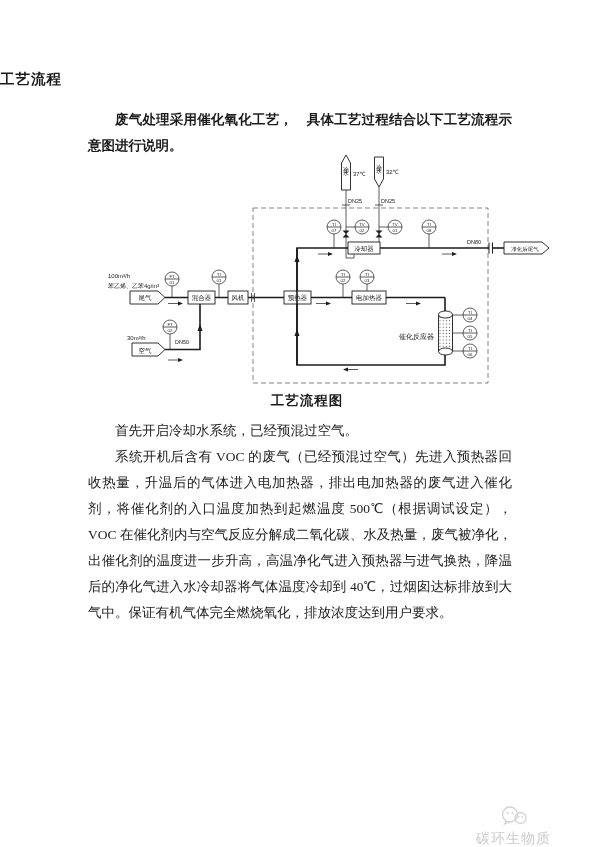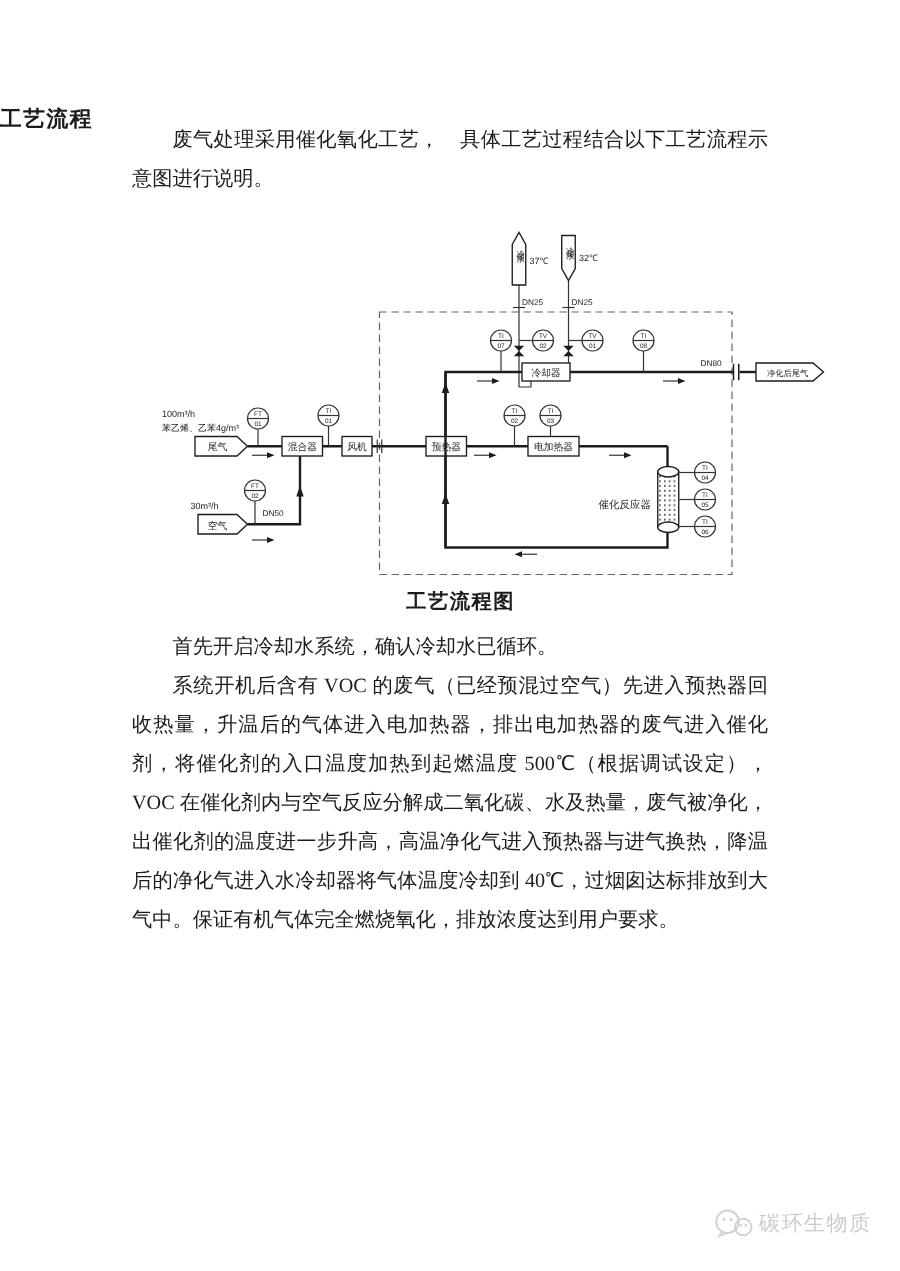--- a/index.html
+++ b/index.html
@@ -9,40 +9,40 @@
     font-family:"Liberation Serif",serif;color:#1c1c1c;
   }
   .doc-title{
     position:absolute;top:70px;left:0;width:600px;text-align:left;
     font-size:14.5px;font-weight:bold;letter-spacing:1px;
   }
   .para{
     position:absolute;left:88px;width:424px;
     font-size:13.5px;line-height:26px;text-align:justify;text-indent:2em;
   }
-  .para1{top:80px;}
+  .para1{top:107px;font-weight:bold;}
   .para2{top:418px;}
   .para3{top:444px;}
   .fig-caption{
     position:absolute;top:392px;left:0;width:614px;text-align:center;
     font-size:13.5px;font-weight:bold;letter-spacing:1px;
   }
   .diagram{position:absolute;top:150px;left:90px;width:465px;height:240px;}
   .diagram svg{display:block;width:465px;height:240px;}
   .diagram text{font-family:"Liberation Sans",sans-serif;fill:#1c1c1c;}
   .vlabel{
     position:absolute;writing-mode:vertical-rl;text-orientation:upright;
     font-size:5.5px;line-height:1;color:#1c1c1c;letter-spacing:1.5px;
     font-family:"Liberation Sans",sans-serif;
   }
   .vlabel-out{left:343px;top:162px;}
   .vlabel-in{left:376px;top:160px;}
   .watermark{
     position:absolute;top:806px;left:476px;display:flex;align-items:center;gap:4px;
-    color:#cbcbcb;font-size:14px;font-family:"Liberation Sans",sans-serif;letter-spacing:1px;
+    color:#cbcbcb;font-size:14px;font-family:"Liberation Sans",sans-serif;letter-spacing:1px;flex-direction:column;
   }
   .pipe{stroke:#1c1c1c;stroke-width:1.6;fill:none;}
   .thin{stroke:#333;stroke-width:0.8;fill:none;}
   .boxw{fill:#ffffff;stroke:#1c1c1c;stroke-width:0.9;}
   .bub{fill:#ffffff;stroke:#333;stroke-width:0.8;}
   .arr{fill:#1c1c1c;stroke:none;}
   .lbl65{font-size:6.5px;}
   .lbl6{font-size:6px;}
   .lbl55{font-size:5.5px;}
   .lbl7{font-size:7px;}
@@ -250,21 +250,21 @@
         <polygon class="arr" points="107.5,181 110,174 112.5,181"></polygon>
       </g>
     </svg>
   </div>
 
   <div class="vlabel vlabel-out">冷却水</div>
   <div class="vlabel vlabel-in">冷却水</div>
 
   <div class="fig-caption">工艺流程图</div>
 
-  <div class="para para2">首先开启冷却水系统，确认冷却水已循环。</div>
+  <div class="para para2">首先开启冷却水系统，已经预混过空气。</div>
   <div class="para para3">系统开机后含有 VOC 的废气（已经预混过空气）先进入预热器回收热量，升温后的气体进入电加热器，排出电加热器的废气进入催化剂，将催化剂的入口温度加热到起燃温度 500℃（根据调试设定），VOC 在催化剂内与空气反应分解成二氧化碳、水及热量，废气被净化，出催化剂的温度进一步升高，高温净化气进入预热器与进气换热，降温后的净化气进入水冷却器将气体温度冷却到 40℃，过烟囱达标排放到大气中。保证有机气体完全燃烧氧化，排放浓度达到用户要求。</div>
 
   <div class="watermark">
     <svg width="26" height="20" viewBox="0 0 26 20">
       <circle cx="9" cy="8.5" r="7.5" fill="none" stroke="#d2d2d2" stroke-width="1.3"></circle>
       <circle cx="19.5" cy="12" r="5.5" fill="none" stroke="#d2d2d2" stroke-width="1.3"></circle>
       <circle cx="6.5" cy="7" r="1" fill="#d2d2d2"></circle>
       <circle cx="11.5" cy="7" r="1" fill="#d2d2d2"></circle>
       <circle cx="17.8" cy="10.8" r="0.9" fill="#d2d2d2"></circle>
       <circle cx="21.3" cy="10.8" r="0.9" fill="#d2d2d2"></circle>

